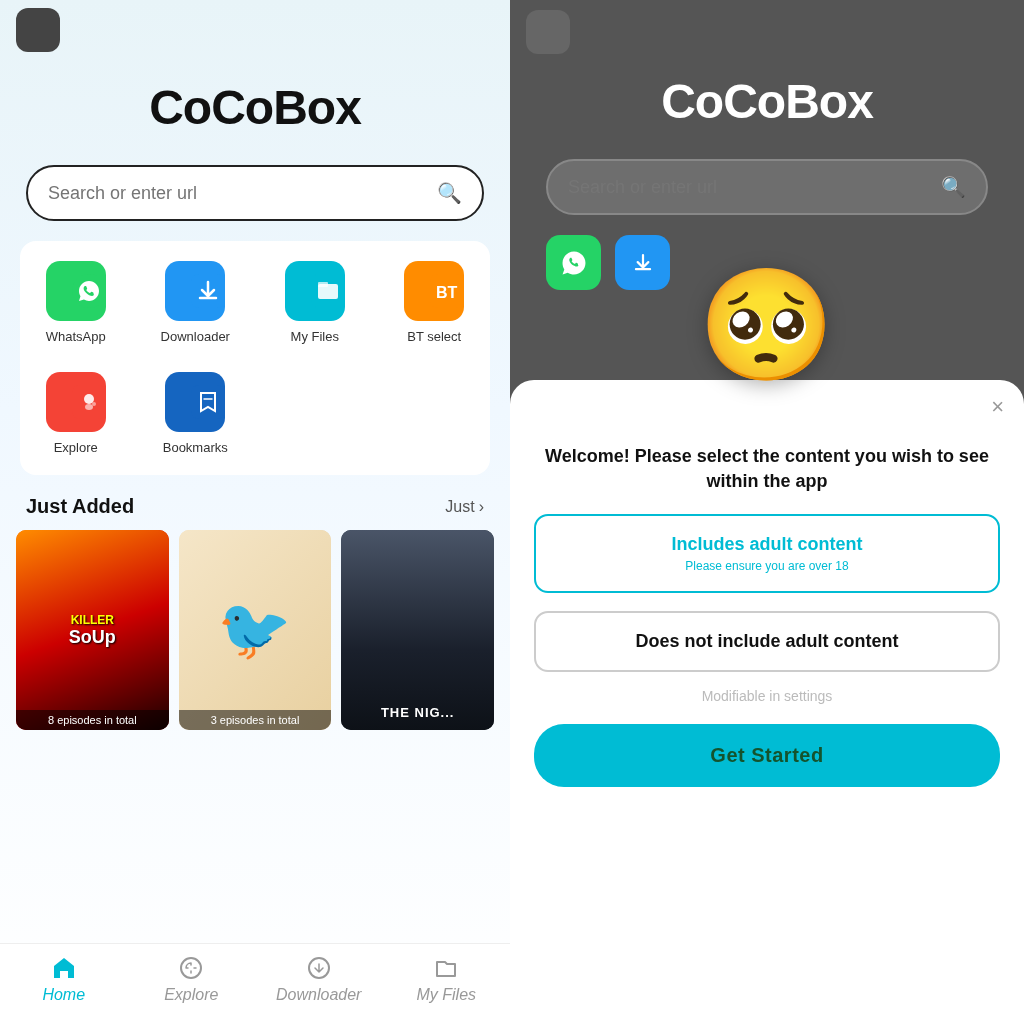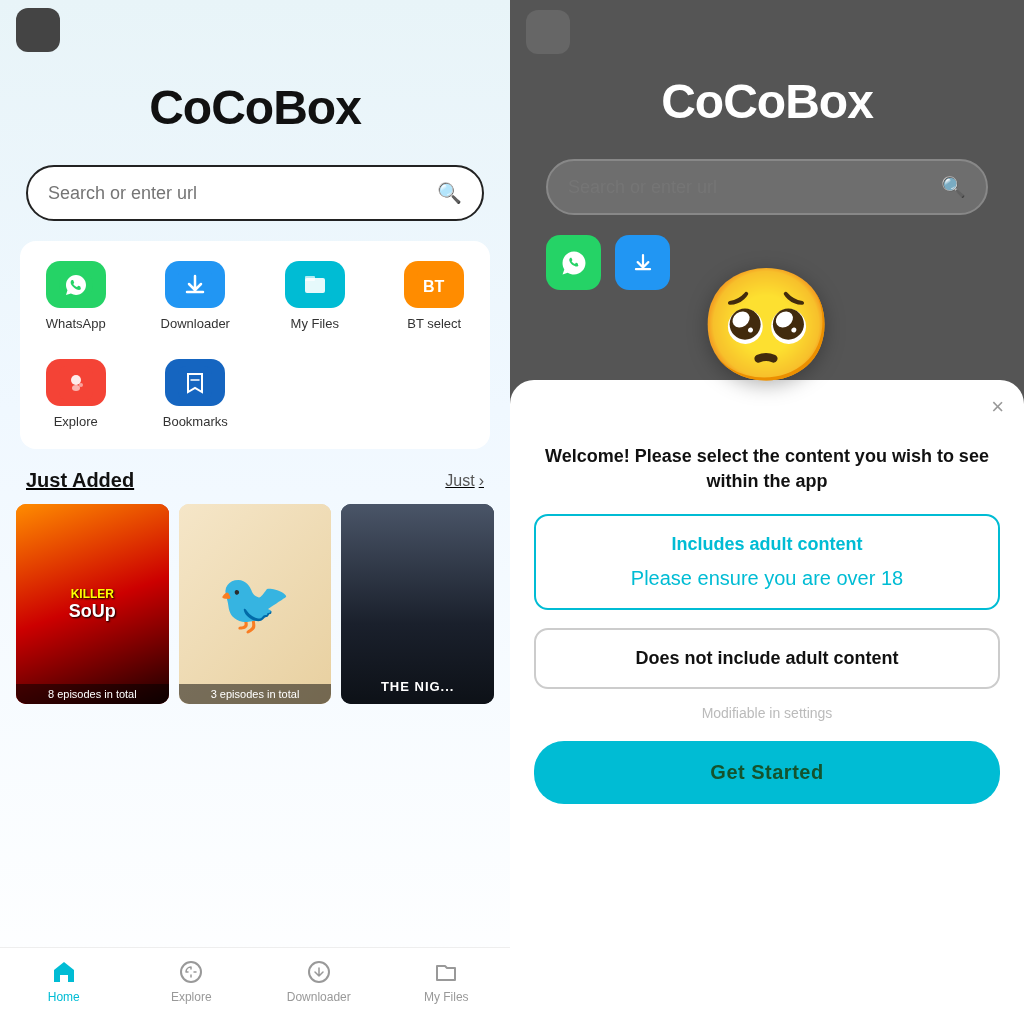--- a/index.html
+++ b/index.html
@@ -67,25 +67,25 @@
     .app-item {
       display: flex;
       flex-direction: column;
       align-items: center;
       gap: 8px;
       cursor: pointer;
     }
 
     .app-icon {
       width: 60px;
-      height: 47px;
+      height: 60px;
       border-radius: 14px;
       display: flex;
       align-items: center;
-      justify-content: center;
+      justify-content: flex-end;
       font-size: 30px;
     }
 
     .app-icon.whatsapp { background: #25D366; }
     .app-icon.downloader { background: #2196F3; }
     .app-icon.myfiles { background: #00BCD4; }
     .app-icon.radar { background: #9C27B0; }
     .app-icon.btfiles { background: #FF8C00; }
     .app-icon.explore { background: #f44336; }
     .app-icon.bookmarks { background: #1565C0; }
@@ -94,21 +94,20 @@
       font-size: 13px;
       color: #333;
       text-align: center;
     }
 
     .section-header {
       display: flex;
       align-items: center;
       justify-content: space-between;
       margin: 10px 26px 12px;
-      text-decoration: underline;
     }
 
     .section-title {
       font-size: 20px;
       font-weight: 700;
       color: #111;
     }
 
     .more-link {
       font-size: 16px;
@@ -172,22 +171,23 @@
     .nav-item {
       flex: 1;
       display: flex;
       flex-direction: column;
       align-items: center;
       gap: 4px;
       cursor: pointer;
     }
 
     .nav-label {
-      font-size: 12px;
+      font-size: 16px;
       color: #999;
+      font-style: italic;
     }
 
     .nav-label.active {
       color: #00BCD4;
     }
 
     
     .right-panel {
       width: 514px;
       height: 1024px;
@@ -308,22 +308,22 @@
     }
 
     .content-option.adult .option-title {
       color: #00BCD4;
       font-size: 18px;
       font-weight: 700;
     }
 
     .content-option.adult .option-sub {
       color: #00BCD4;
-      font-size: 20px;
-      margin-top: 12px;
+      font-size: 12px;
+      margin-top: 4px;
     }
 
     .content-option.no-adult {
       border-color: #ccc;
       margin-top: 18px;
     }
 
     .content-option.no-adult .option-title {
       color: #111;
       font-size: 18px;

